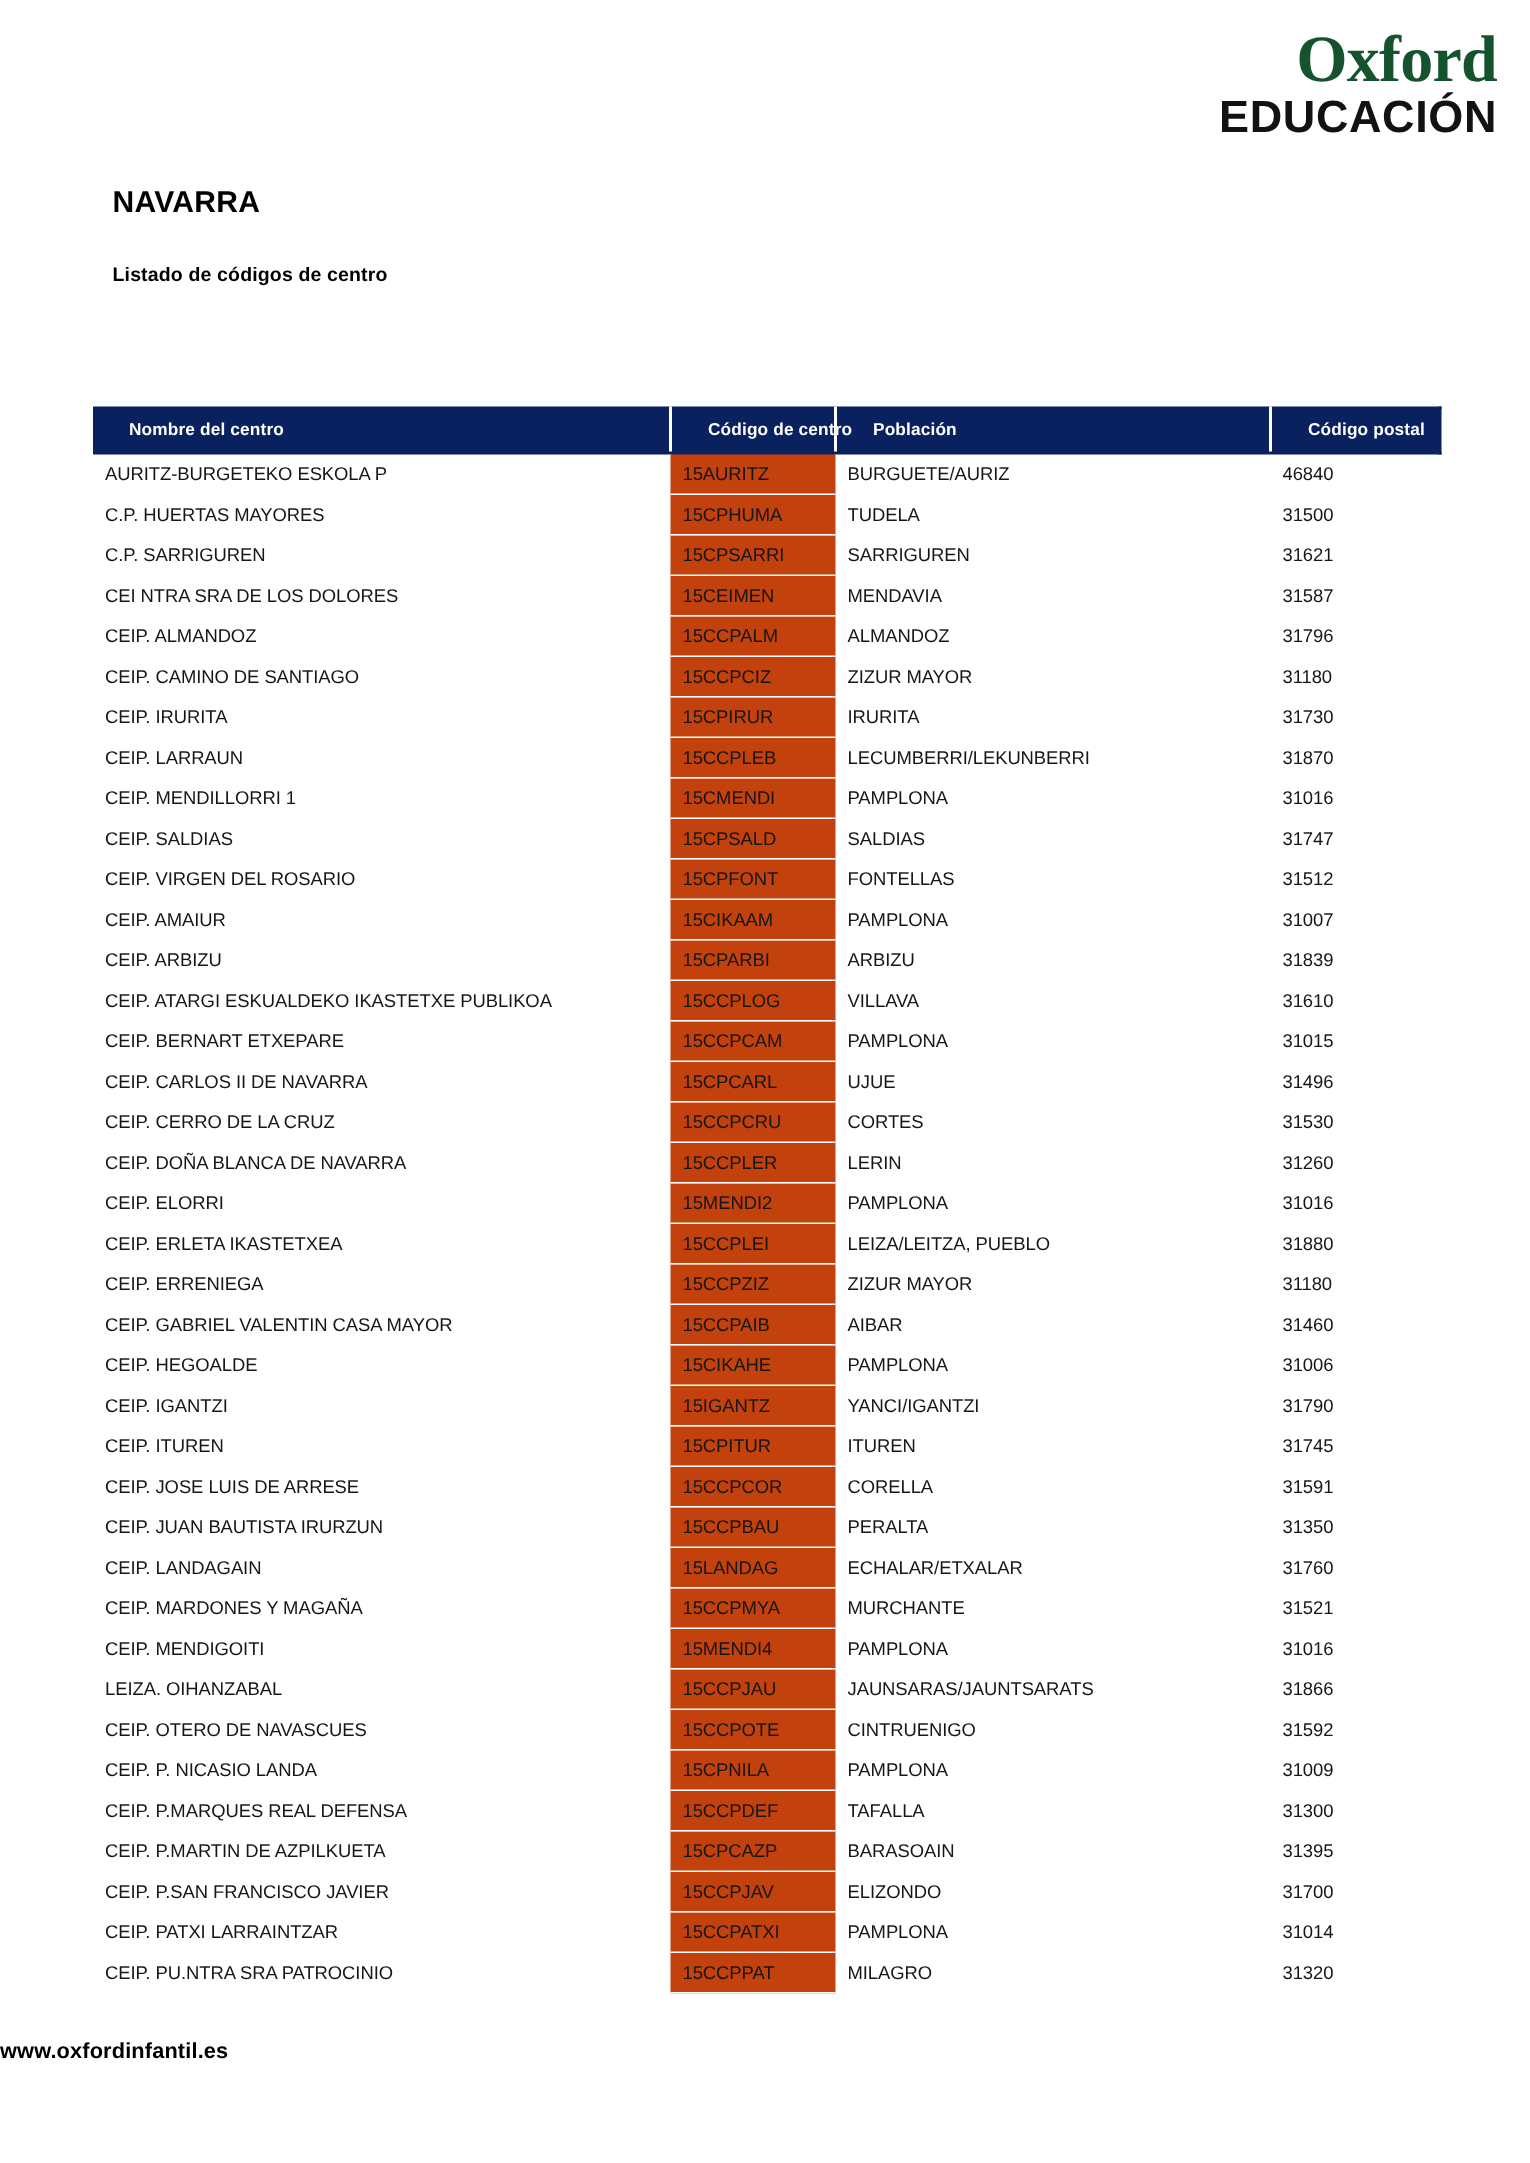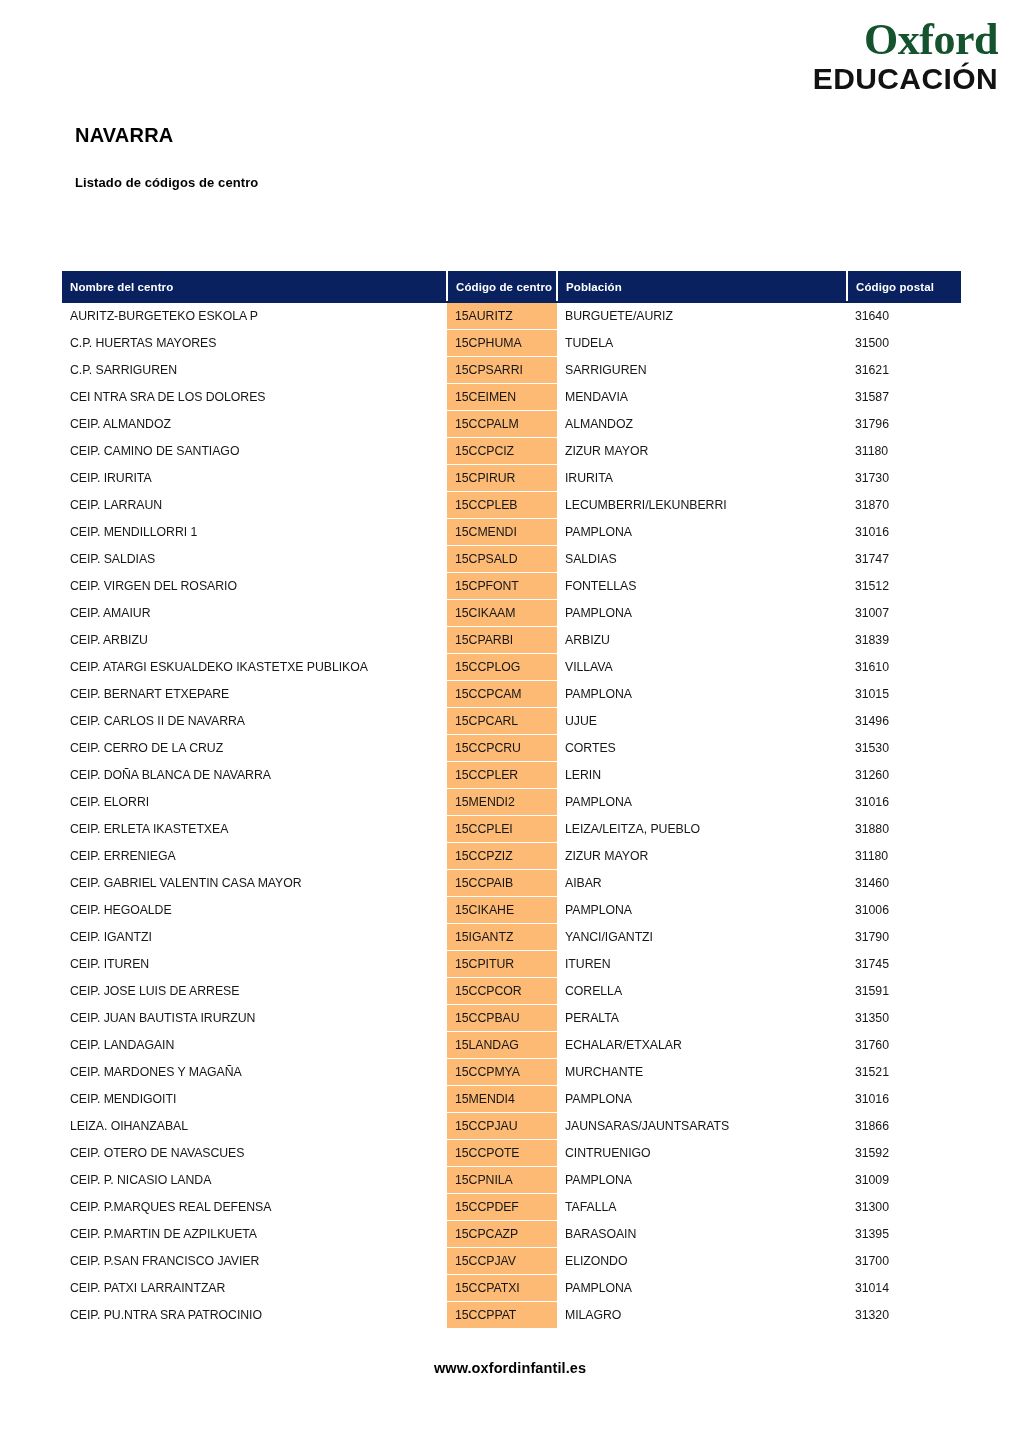--- a/index.html
+++ b/index.html
@@ -76,52 +76,51 @@
   table.codes col.c-code  { width: 110px; }
   table.codes col.c-pob   { width: 290px; }
   table.codes col.c-cp    { width: 113px; }
 
   thead th {
     background: #0a2160;
     color: #ffffff;
     font-size: 11.5px;
     font-weight: 700;
     text-align: left;
-    padding: 5px 0 5px 8px;
+    padding: 5px 0 5px 24px;
     height: 18px;
     border-right: 2px solid #ffffff;
     border-top: 2px solid #0a2160;
     border-bottom: 2px solid #0a2160;
     white-space: nowrap;
     letter-spacing: 0.1px;
   }
   thead th.last { border-right: 2px solid #0a2160; }
 
   tbody td {
     font-size: 12.3px;
     padding: 0 0 0 8px;
     height: 26px;
     vertical-align: middle;
     white-space: nowrap;
     color: #161616;
     letter-spacing: -0.05px;
   }
   tbody td.code-cell {
-    background: #fdba74;
+    background: #c2410c;
     border-bottom: 1px solid #ffffff;
     border-top: 1px solid #ffffff;
   }
 
   
   .footer {
     position: absolute;
     left: 0;
     right: 0;
     top: 1360px;
-    text-align: center;
     font-size: 14.5px;
     font-weight: 700;
     letter-spacing: 0.1px;
   }
 </style>
 </head>
 <body>
 
 <div class="logo">
   <span class="logo-oxford">Oxford</span>
@@ -145,21 +144,21 @@
         <th>Código de centro</th>
         <th>Población</th>
         <th class="last">Código postal</th>
       </tr>
     </thead>
     <tbody>
         <tr>
           <td>AURITZ-BURGETEKO ESKOLA P</td>
           <td class="code-cell">15AURITZ</td>
           <td>BURGUETE/AURIZ</td>
-          <td>31640</td>
+          <td>46840</td>
         </tr>
         <tr>
           <td>C.P. HUERTAS MAYORES</td>
           <td class="code-cell">15CPHUMA</td>
           <td>TUDELA</td>
           <td>31500</td>
         </tr>
         <tr>
           <td>C.P. SARRIGUREN</td>
           <td class="code-cell">15CPSARRI</td>

